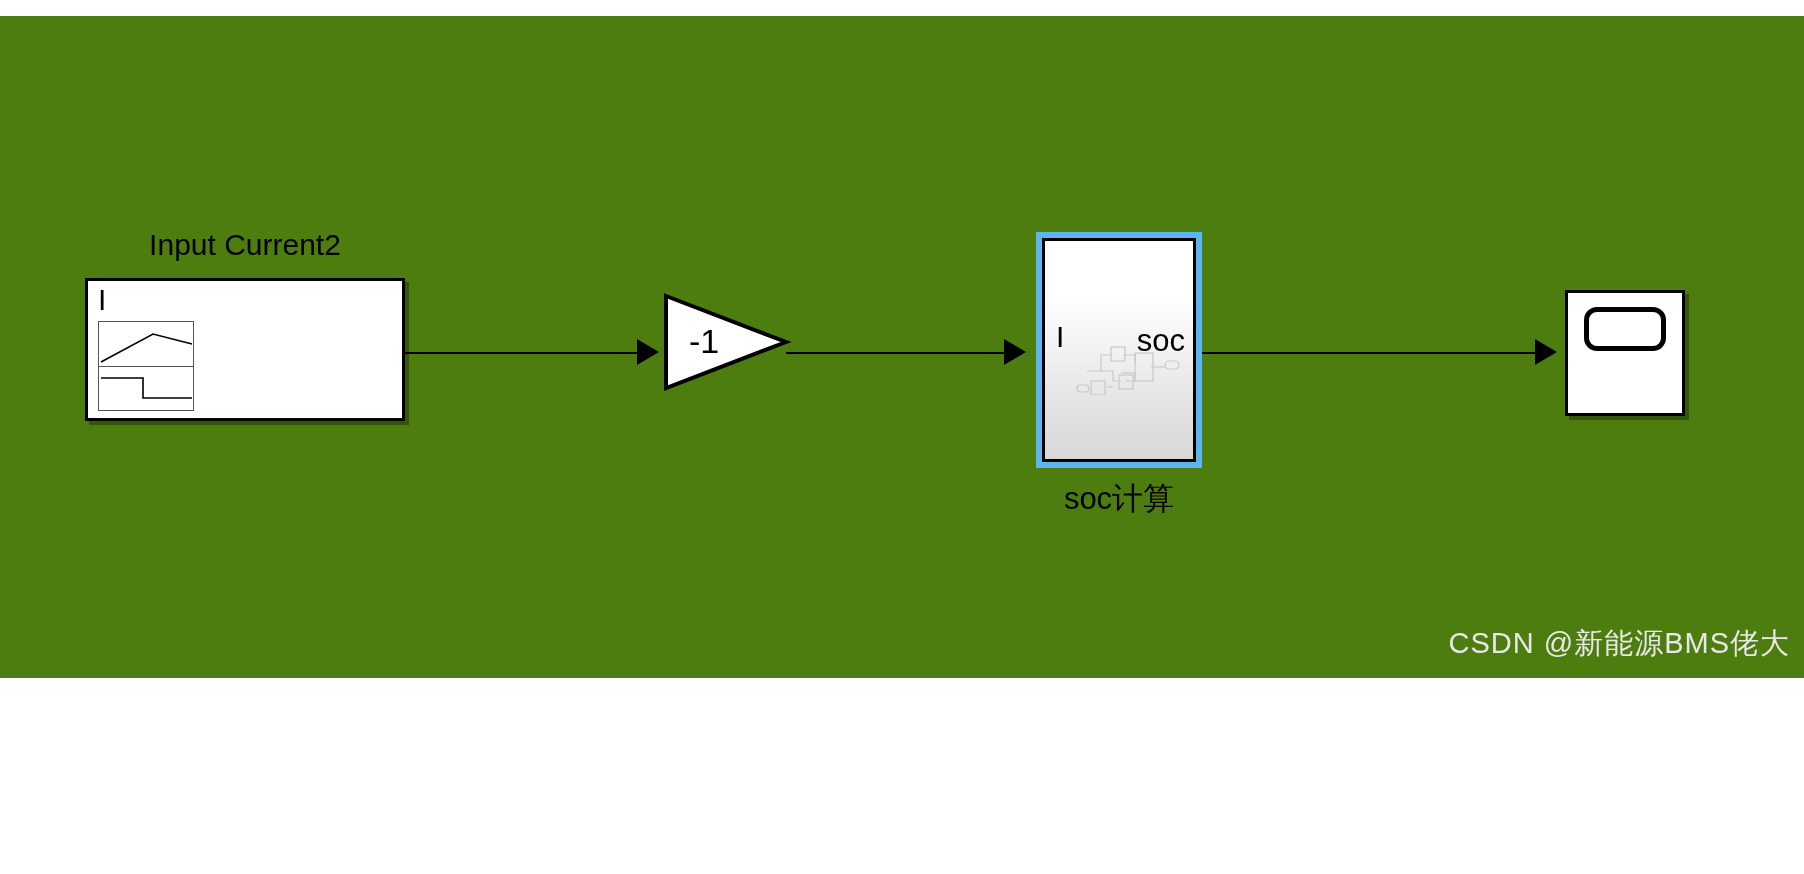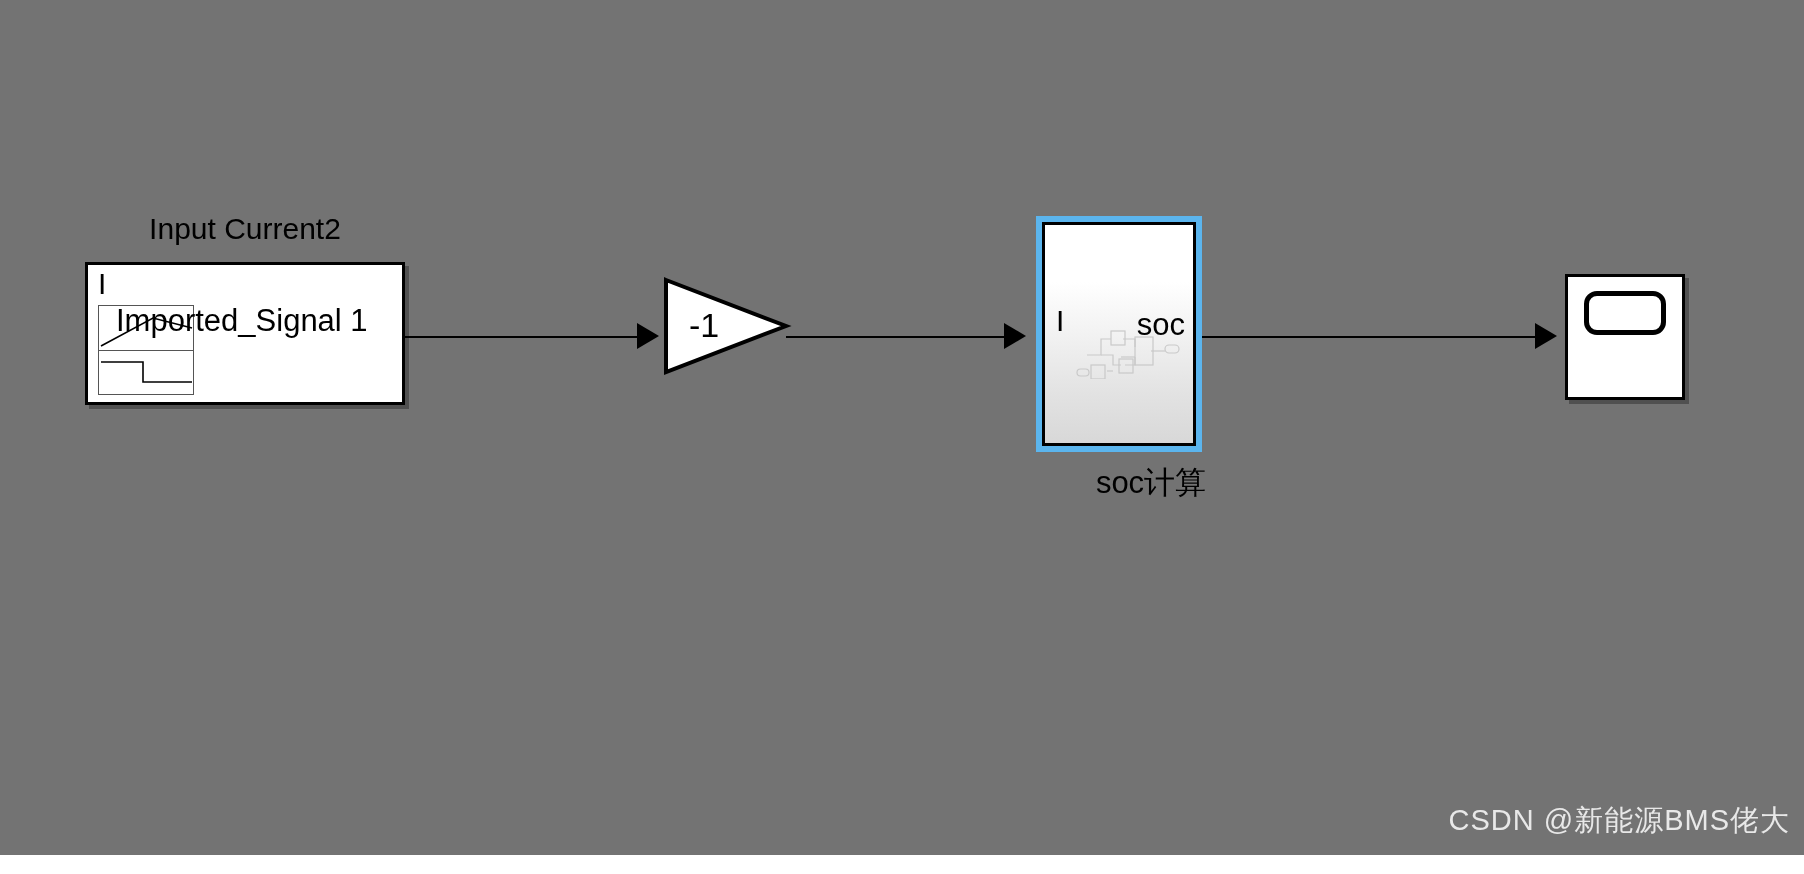--- a/index.html
+++ b/index.html
@@ -7,23 +7,24 @@
     margin: 0;
     padding: 0;
     background: #ffffff;
   }
   body {
     font-family: "Liberation Sans", sans-serif;
   }
   #canvas {
     position: relative;
     width: 1804px;
-    height: 855px;
-    background: #737373;
+    height: 662px;
+    background: #4d7c0f;
     overflow: hidden;
+    margin-top: 16px;
   }
   .nosel { user-select: none; }
 
   
   .wire {
     position: absolute;
     height: 0;
     border-top: 2px solid #000000;
   }
   .arrowhead {
@@ -144,21 +145,21 @@
     right: 8px;
     top: 46%;
     transform: translateY(-50%);
     font-size: 31px;
     color: #000000;
     text-align: center;
   }
   .subsys-watermark { position: absolute; left: 16px; top: 88px; }
   .subsys-caption {
     position: absolute;
-    left: 1068px;
+    left: 1036px;
     top: 462px;
     width: 166px;
     text-align: center;
     font-size: 31px;
     color: #000000;
     white-space: nowrap;
   }
 
   
   .scope-block {
@@ -217,21 +218,20 @@
     <div class="sig-icon">
       <div class="divider"></div>
       <svg width="96" height="90" viewBox="0 0 96 90">
 
         <polyline points="2,40 54,12 93,22" fill="none" stroke="#000000" stroke-width="1.6"></polyline>
 
         <polyline points="2,56 44,56 44,76 93,76" fill="none" stroke="#000000" stroke-width="1.6"></polyline>
       </svg>
     </div>
 
-    <span class="sig-text nosel">Imported_Signal 1</span>
   </div>
 
   <div class="gain-wrap">
     <svg width="130" height="100" viewBox="0 0 130 100">
       <polygon points="4,4 124,50 4,96" fill="#ffffff" stroke="#000000" stroke-width="4" stroke-linejoin="miter"></polygon>
     </svg>
     <span class="gain-label nosel">-1</span>
   </div>
 
   <div class="subsys-sel">

